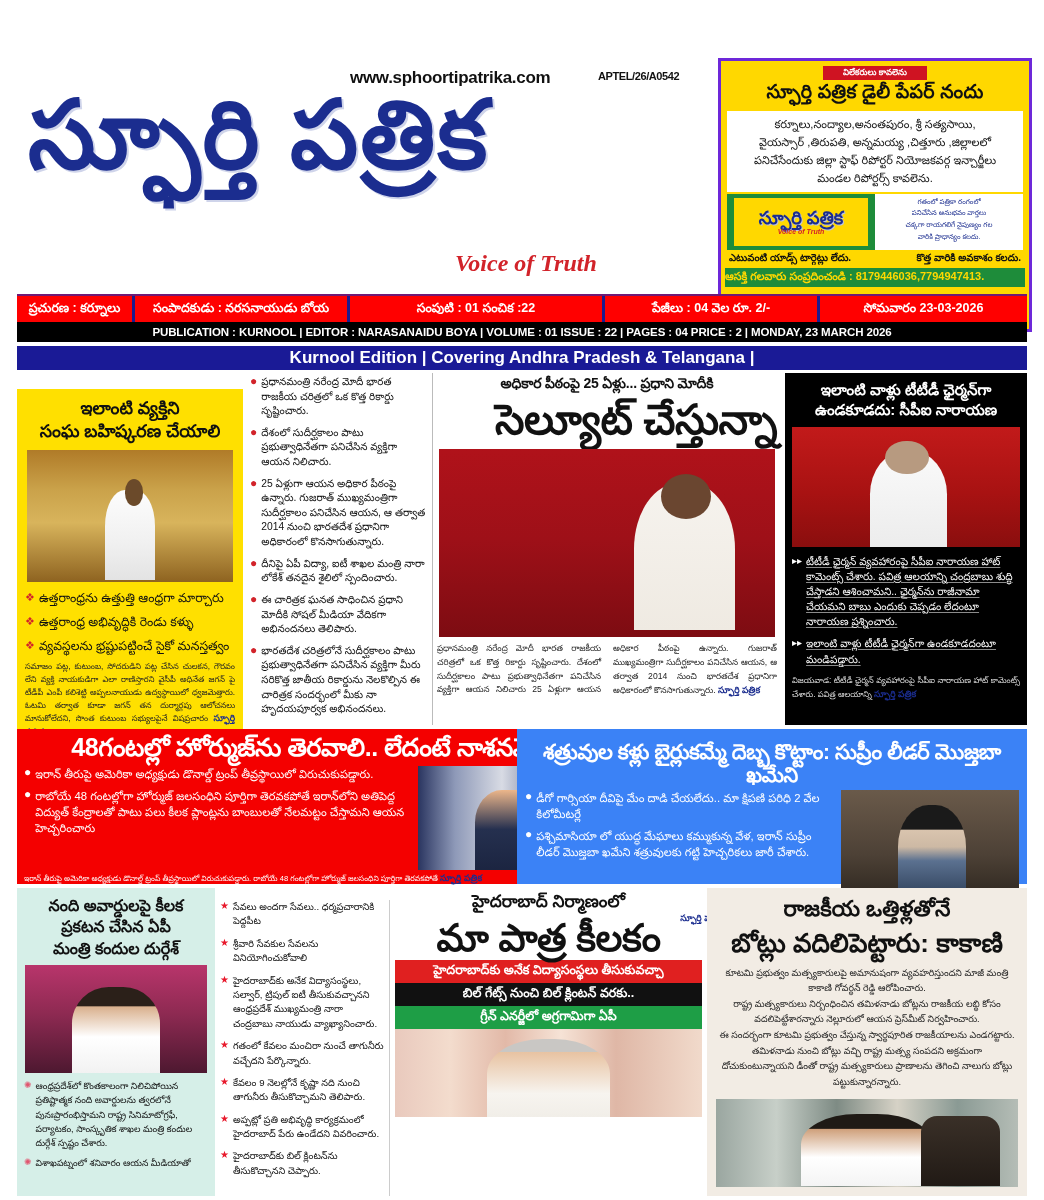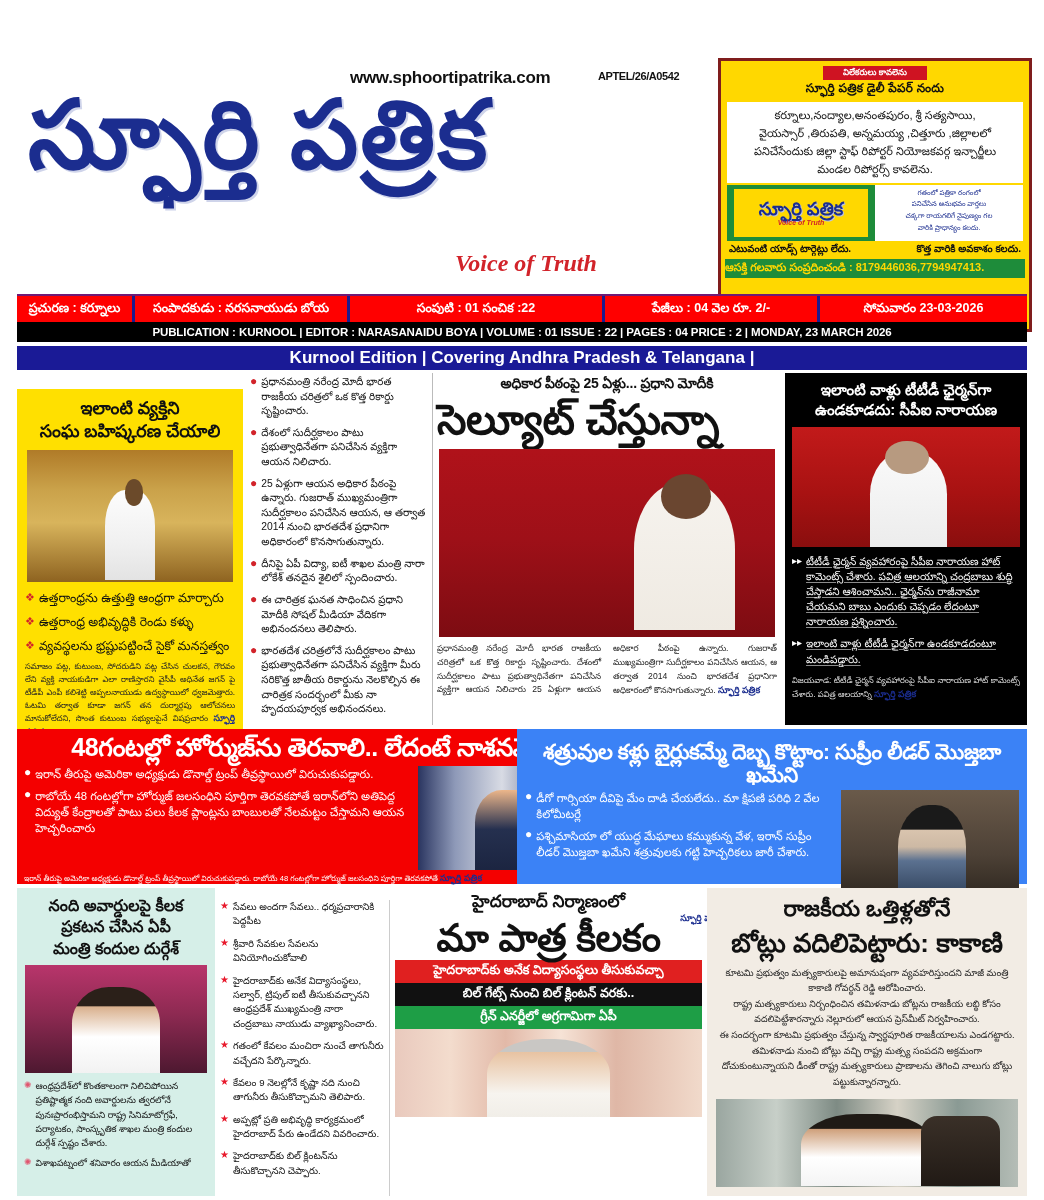--- a/index.html
+++ b/index.html
@@ -32,28 +32,28 @@
   }
   .voice-truth {
     position: absolute; left: 455px; top: 250px;
     font-family: "Liberation Serif", serif;
     font-size: 24px; font-style: italic; font-weight: bold; color: #d2232a;
   }
 
   
   .ad-box {
     position: absolute; left: 718px; top: 58px; width: 314px; height: 274px;
-    border: 3px solid #7f1d1d; background: #ffd800; overflow: hidden;
+    border: 3px solid #6d28d9; background: #ffd800; overflow: hidden;
   }
   .ad-redstrip {
     margin: 5px auto 0; width: 104px; background: #cf1322; color: #fff;
     text-align: center; font-size: 8.5px; font-weight: bold; padding: 1px 0;
   }
   .ad-title {
-    text-align: center; font-size: 12px; font-weight: bold; color: #111;
+    text-align: center; font-size: 19px; font-weight: bold; color: #111;
     margin-top: 1px; letter-spacing: 0.2px;
   }
   .ad-body {
     background: #fff; margin: 4px 6px 0; padding: 4px 3px;
     text-align: center; font-size: 11.2px; color: #111; line-height: 1.62;
   }
   .ad-lower { display: flex; margin: 2px 6px 0; height: 56px; }
   .ad-logo-wrap {
     width: 148px; background: #1e8c3a; position: relative;
     display: flex; align-items: center; justify-content: center;
@@ -192,21 +192,21 @@
   .b-item .dot { color: #d2232a; font-size: 12px; line-height: 1.1; }
 
   .col-center {
     position: absolute; left: 420px; top: 0; width: 340px; height: 352px;
   }
   .c-kicker {
     text-align: center; font-size: 14px; font-weight: bold; color: #111;
     letter-spacing: -0.2px; padding-top: 2px;
   }
   .c-headline {
-    text-align: left; font-size: 42px; font-weight: bold; color: #111;
+    text-align: right; font-size: 42px; font-weight: bold; color: #111;
     line-height: 1.1; margin-top: 2px; letter-spacing: -0.5px;
   }
   .c-photo { width: 336px; height: 188px; margin: 6px auto 0; }
   .c-body {
     margin-top: 5px; column-count: 2; column-gap: 12px;
     font-size: 8.6px; line-height: 1.6; color: #222; text-align: justify;
   }
 
   .col-dark {
     position: absolute; left: 768px; top: 0; width: 242px; height: 352px;

